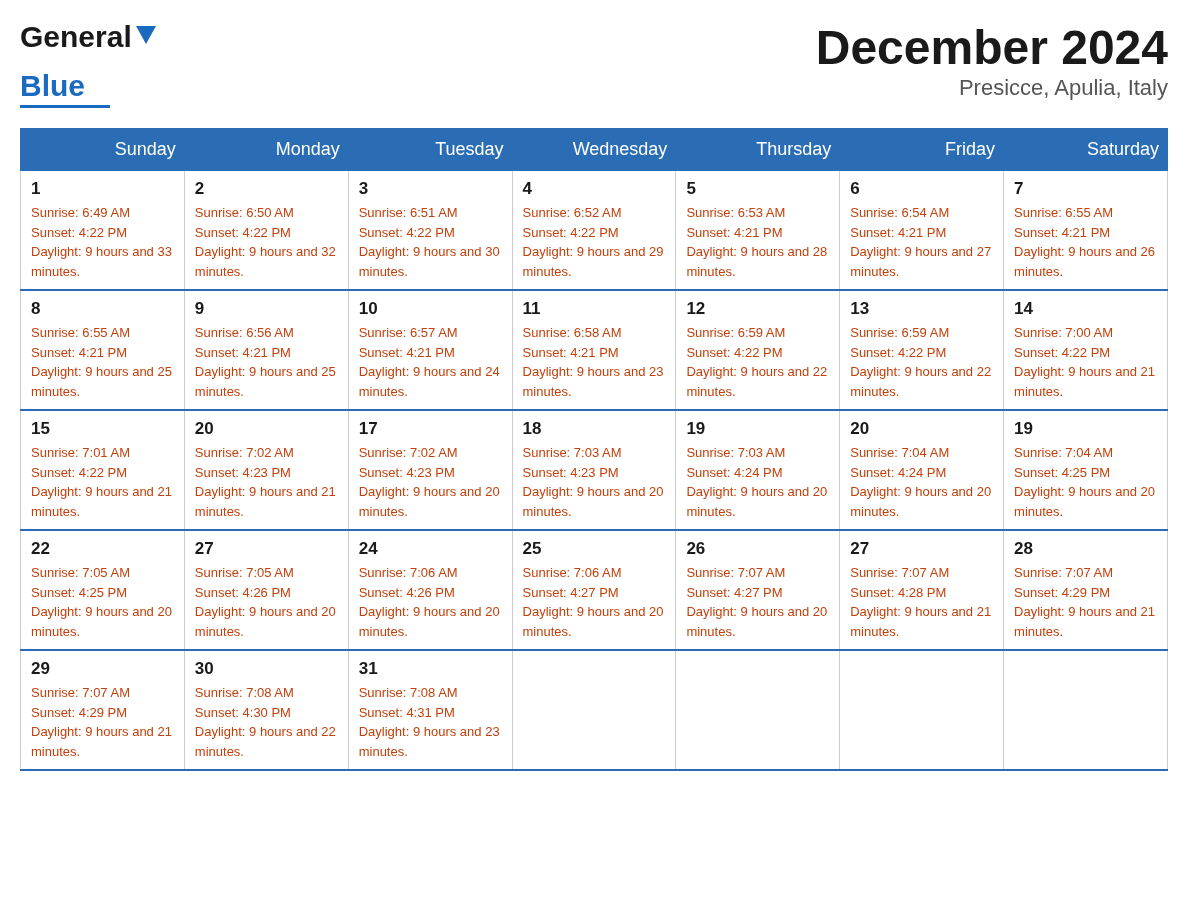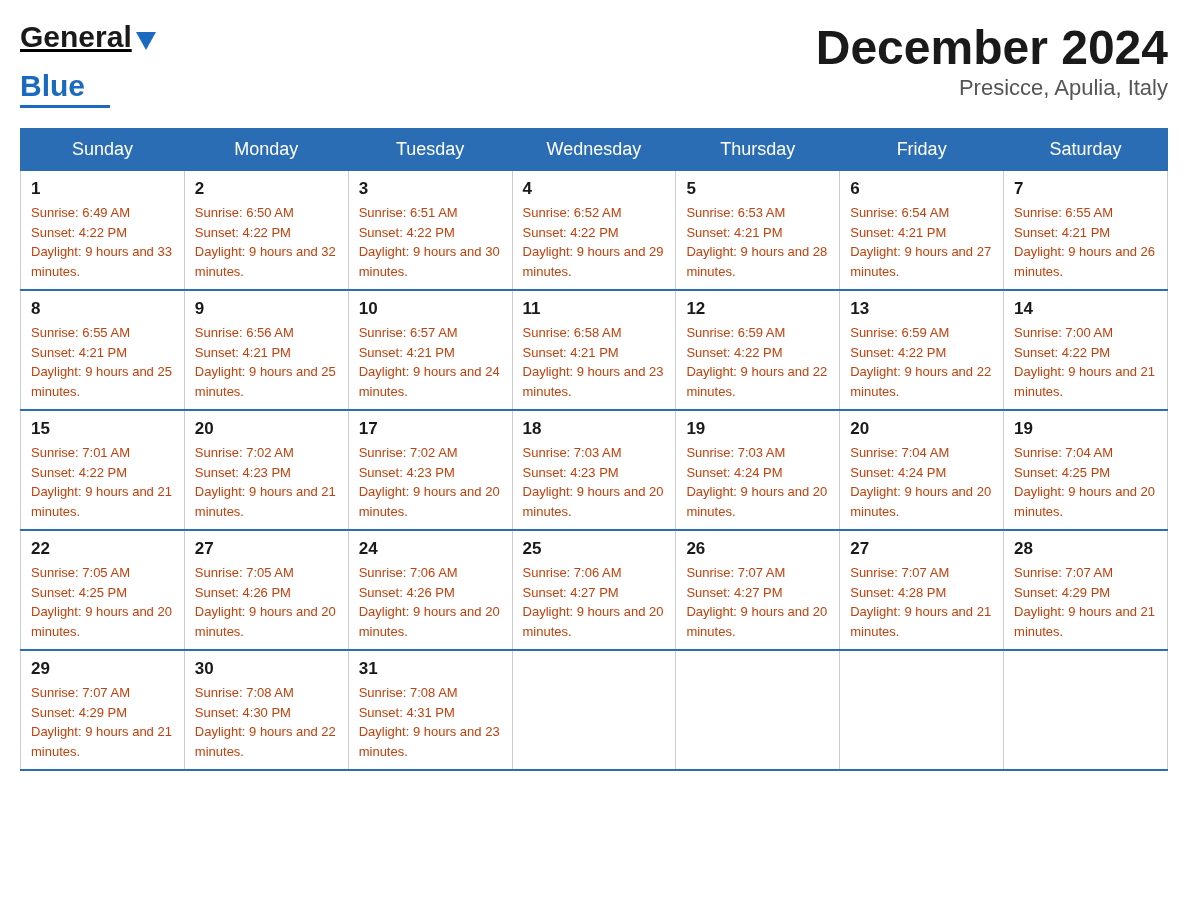--- a/index.html
+++ b/index.html
@@ -30,22 +30,22 @@
     }
     .calendar {
       width: 100%;
       border-collapse: collapse;
     }
     .calendar th {
       background: #2a6db5;
       color: #fff;
       font-size: 18px;
       font-weight: normal;
-      padding: 10px 16px;
-      text-align: center;
+      padding: 10px 8px;
+      text-align: right;
       border: 1px solid #2a6db5;
     }
     .calendar td {
       vertical-align: top;
       padding: 8px 10px;
       border: 1px solid #ccc;
       width: calc(100% / 7);
       min-height: 110px;
       font-size: 13px;
       color: #222;
@@ -66,22 +66,21 @@
     }
     .empty-cell {
       background: #fff;
     }
     .logo-wrapper {
       display: flex;
       flex-direction: column;
     }
     .logo-top-row {
       display: flex;
-      align-items: flex-end;
-      text-decoration: underline;
+      align-items: flex-start;
     }
   </style>
 </head>
 <body>
 
 <div class="header">
   <div class="logo-wrapper">
     <div class="logo-top-row">
       <span style="font-size:30px;font-weight:bold;color:#1a1a1a;font-family:Arial,sans-serif;">General</span>
       <span style="display:inline-block;margin-left:4px;margin-top:6px;">

